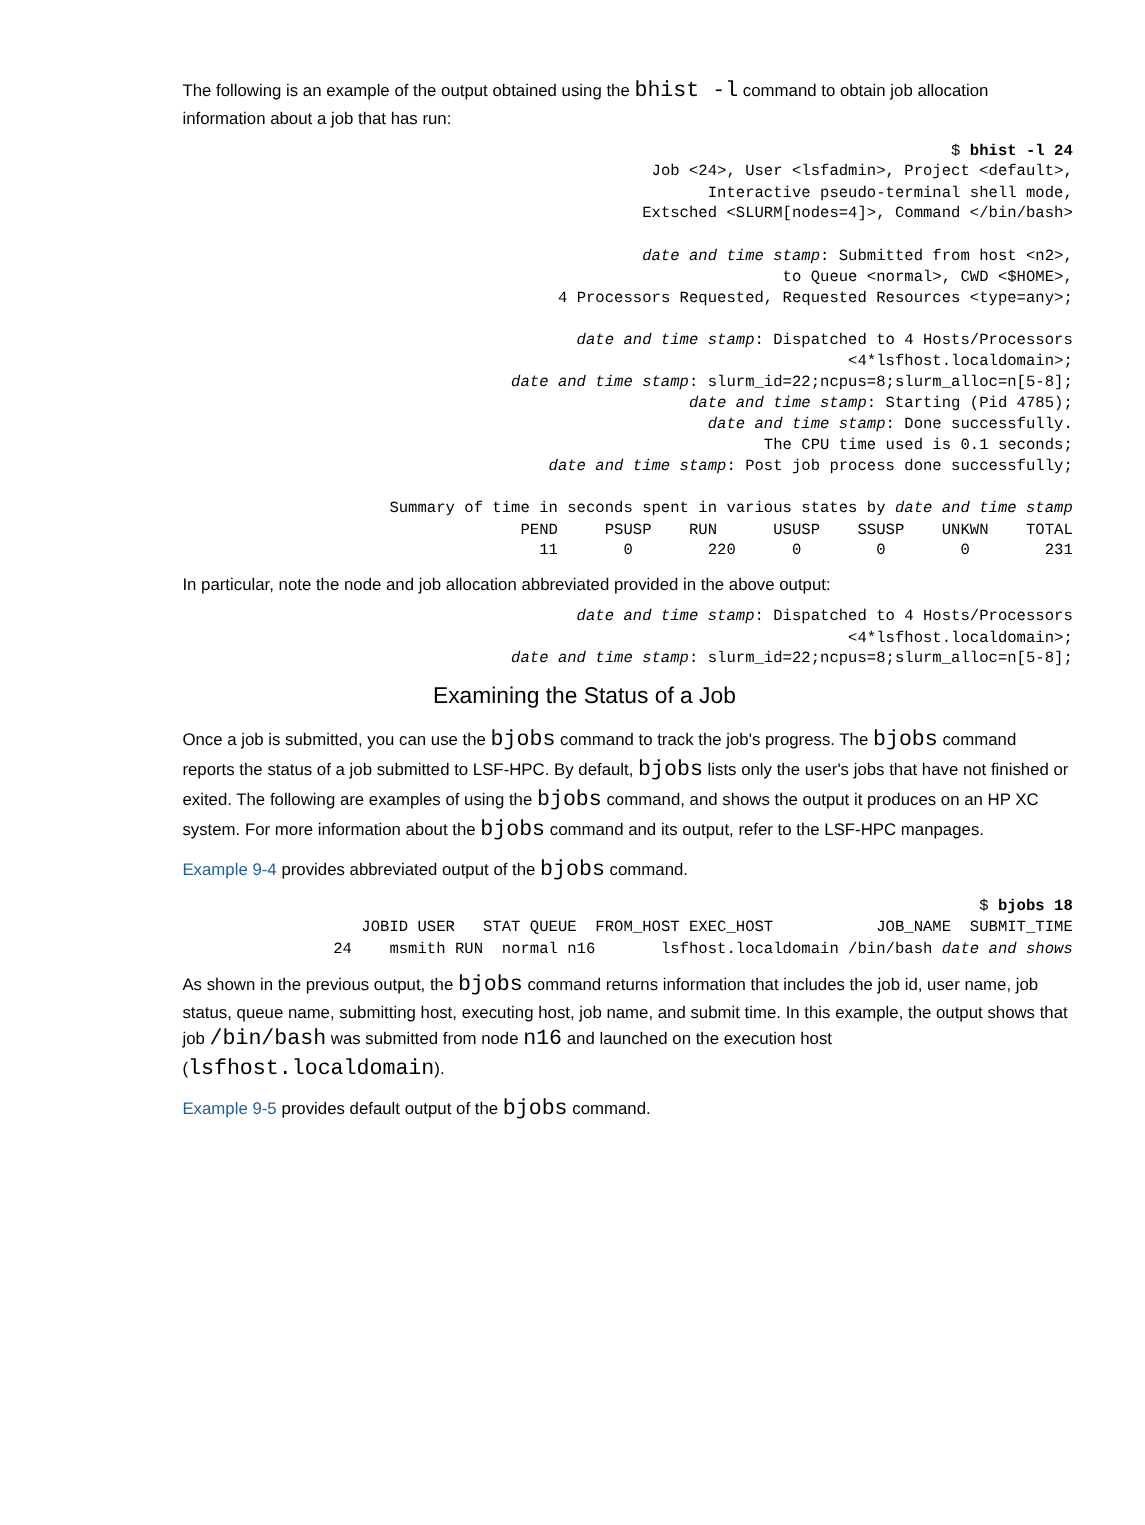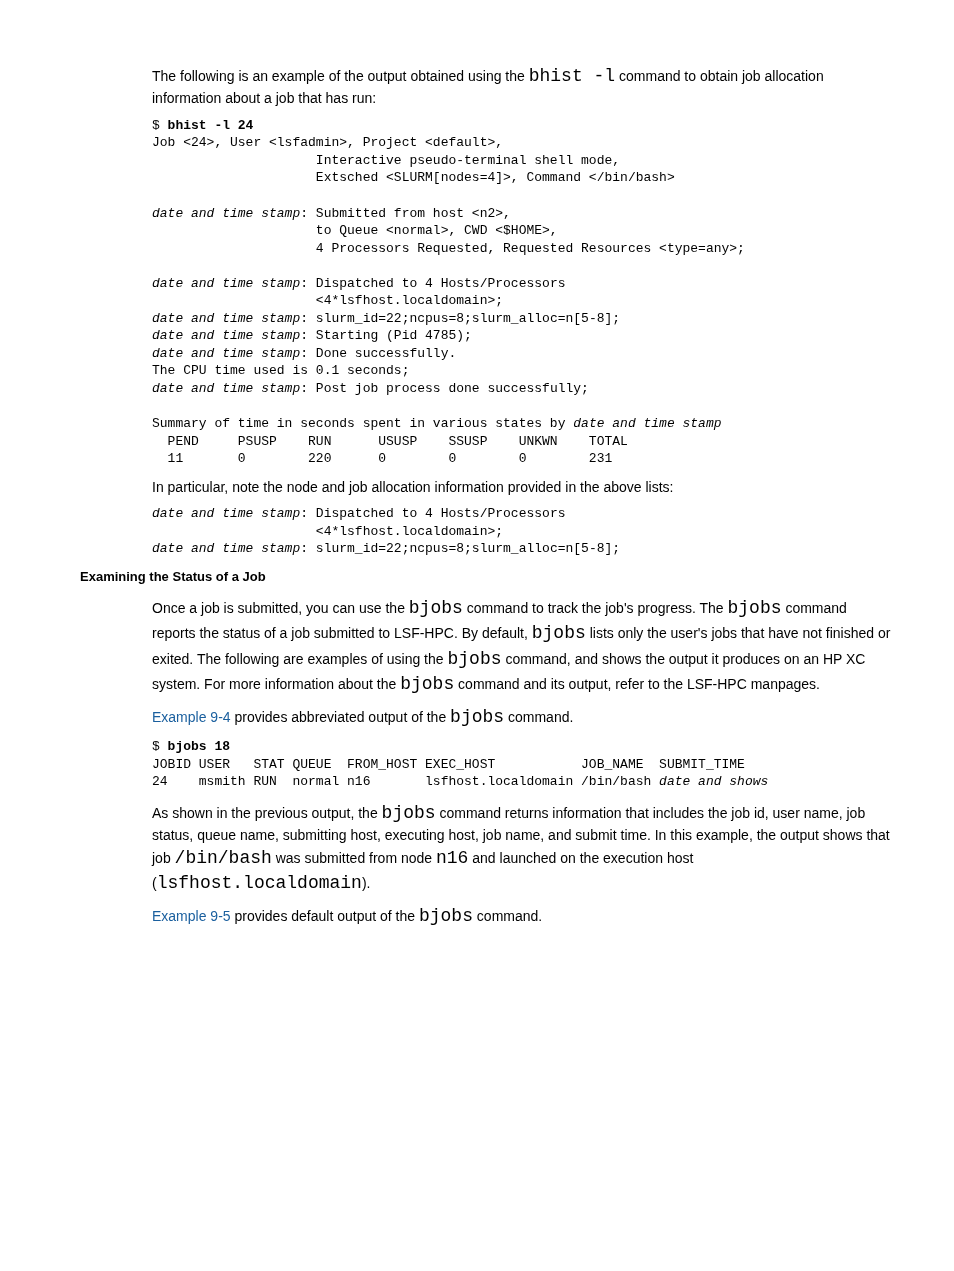--- a/index.html
+++ b/index.html
@@ -13,41 +13,43 @@
     width: 954px;
     box-sizing: border-box;
   }
   .section-title {
     font-size: 15px;
     font-weight: normal;
     margin-bottom: 10px;
     margin-top: 0;
   }
   .section-title-2 {
-    font-size: 13px;
-    font-weight: bold;
+    font-size: 19px;
+    font-weight: normal;
     margin-bottom: 10px;
     margin-left: -72px;
+    text-align: center;
   }
   .indent {
     margin-left: 72px;
   }
   p {
     margin: 4px 0 8px 0;
   }
   .mono {
     font-family: "Courier New", Courier, monospace;
     font-size: 18px;
   }
   pre {
     font-family: "Courier New", Courier, monospace;
     font-size: 13px;
     margin: 6px 0 10px 0;
     white-space: pre;
     line-height: 1.35;
+    text-align: right;
   }
   .bold { font-weight: bold; }
   .italic { font-style: italic; }
   .link { color: #1a5f9e; }
   .example-label { font-weight: bold; }
   .footer {
     font-size: 12px;
     text-align: right;
     margin-top: 340px;
   }
@@ -75,21 +77,21 @@
 <span class="italic">date and time stamp</span>: slurm_id=22;ncpus=8;slurm_alloc=n[5-8];
 <span class="italic">date and time stamp</span>: Starting (Pid 4785);
 <span class="italic">date and time stamp</span>: Done successfully.
 The CPU time used is 0.1 seconds;
 <span class="italic">date and time stamp</span>: Post job process done successfully;
 
 Summary of time in seconds spent in various states by <span class="italic">date and time stamp</span>
   PEND     PSUSP    RUN      USUSP    SSUSP    UNKWN    TOTAL
   11       0        220      0        0        0        231</pre>
 
-  <p>In particular, note the node and job allocation information provided in the above lists:</p>
+  <p>In particular, note the node and job allocation abbreviated provided in the above output:</p>
 
 <pre><span class="italic">date and time stamp</span>: Dispatched to 4 Hosts/Processors
                      &lt;4*lsfhost.localdomain&gt;;
 <span class="italic">date and time stamp</span>: slurm_id=22;ncpus=8;slurm_alloc=n[5-8];</pre>
 
   <div class="section-title-2">Examining the Status of a Job</div>
 
   <p>
     <span>Once a job is submitted, you can use the </span><span class="mono">bjobs</span><span> command to track the job's progress. The </span><span class="mono">bjobs</span><span> command reports the status of a job submitted to LSF-HPC. By default, </span><span class="mono">bjobs</span><span> lists only the user's jobs that have not finished or exited. The following are examples of using the </span><span class="mono">bjobs</span><span> command, and shows the output it produces on an HP XC system. For more information about the </span><span class="mono">bjobs</span><span> command and its output, refer to the LSF-HPC manpages.</span>
   </p>

